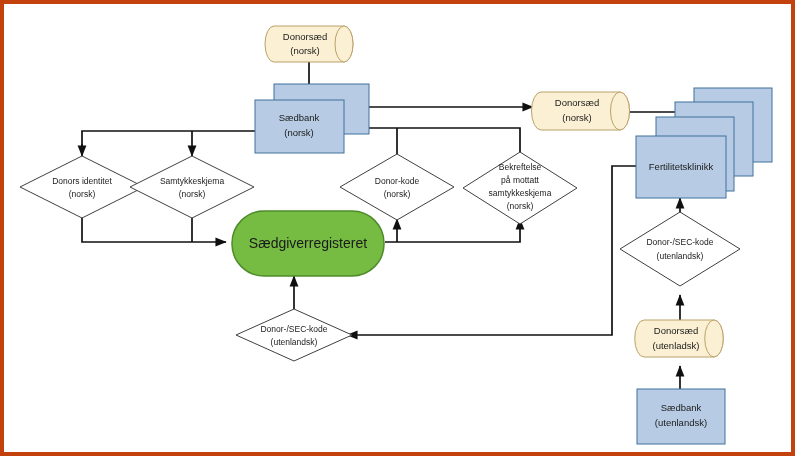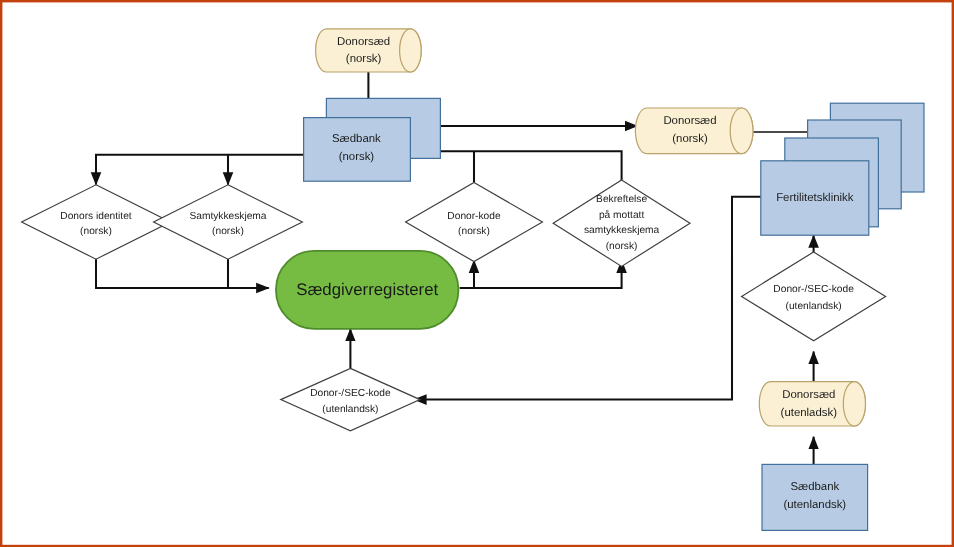--- a/index.html
+++ b/index.html
@@ -8,21 +8,21 @@
     background: #ffffff;
   }
   body {
     font-family: "Liberation Sans", sans-serif;
   }
   #diagram-canvas {
     position: relative;
     width: 795px;
     height: 456px;
     background: #ffffff;
-    border: 2px solid #c2410c;
+    border: 4px solid #c2410c;
     box-sizing: border-box;
     overflow: hidden;
   }
   svg.flow {
     position: absolute;
     left: 0;
     top: 0;
     width: 795px;
     height: 456px;
   }

